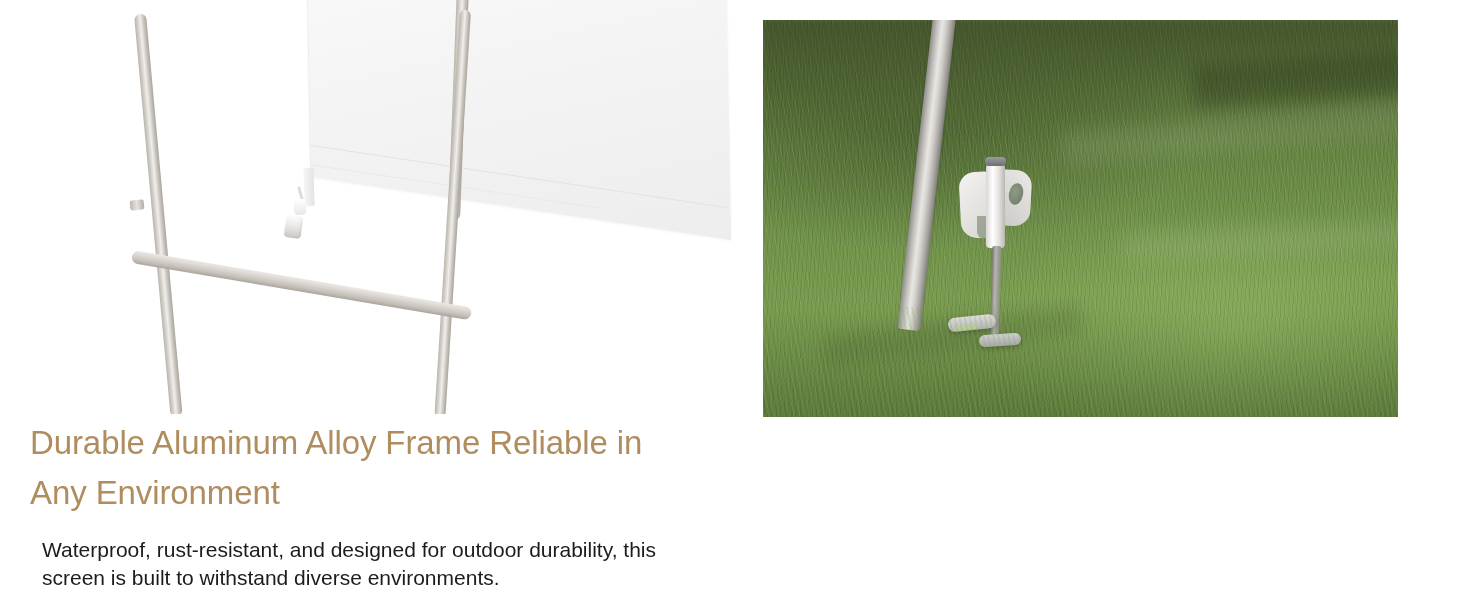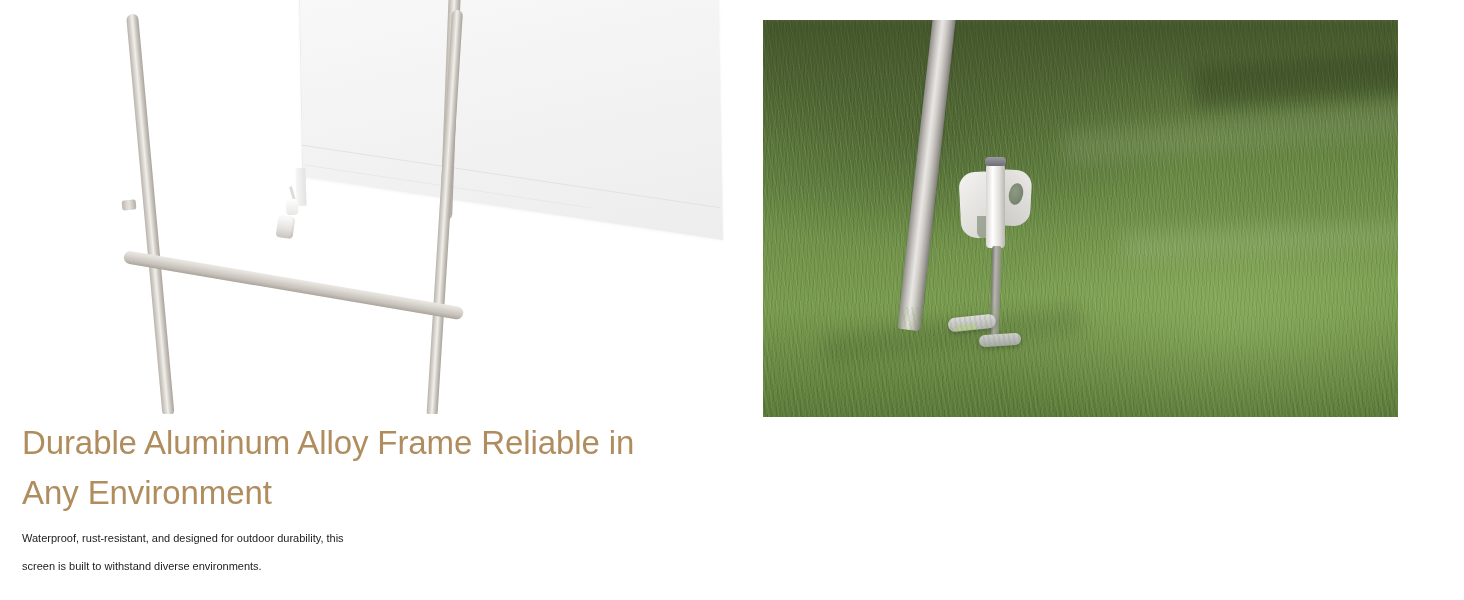--- a/index.html
+++ b/index.html
@@ -22,21 +22,21 @@
     height: 600px;
     box-sizing: border-box;
   }
 
   .feature-card {
     position: absolute;
     top: 0;
     height: 600px;
     box-sizing: border-box;
   }
-  .card-left  { left: 0px;   width: 740px; }
+  .card-left  { left: 8px;   width: 740px; }
   .card-right { left: 740px; width: 724px; }
 
   
   .media {
     position: absolute;
     overflow: hidden;
   }
   .media-left {
     left: 0px;
     top: 0px;
@@ -347,22 +347,22 @@
     font-weight: 400;
     line-height: 50px;
     letter-spacing: -0.1px;
     color: #b08d5f;
     white-space: pre-line;
   }
   .title-left  { left: 22px;  top: 418px; width: 706px; }
 
   .feature-desc {
     position: absolute;
-    margin: 0;
-    font-size: 11px;
+    margin: 12px;
+    font-size: 21px;
     font-weight: 400;
     line-height: 28px;
     color: #1c1c1c;
     white-space: pre-line;
   }
   .desc-left  { left: 22px;  top: 524px; width: 650px; }
 </style>
 </head>
 <body>
 

